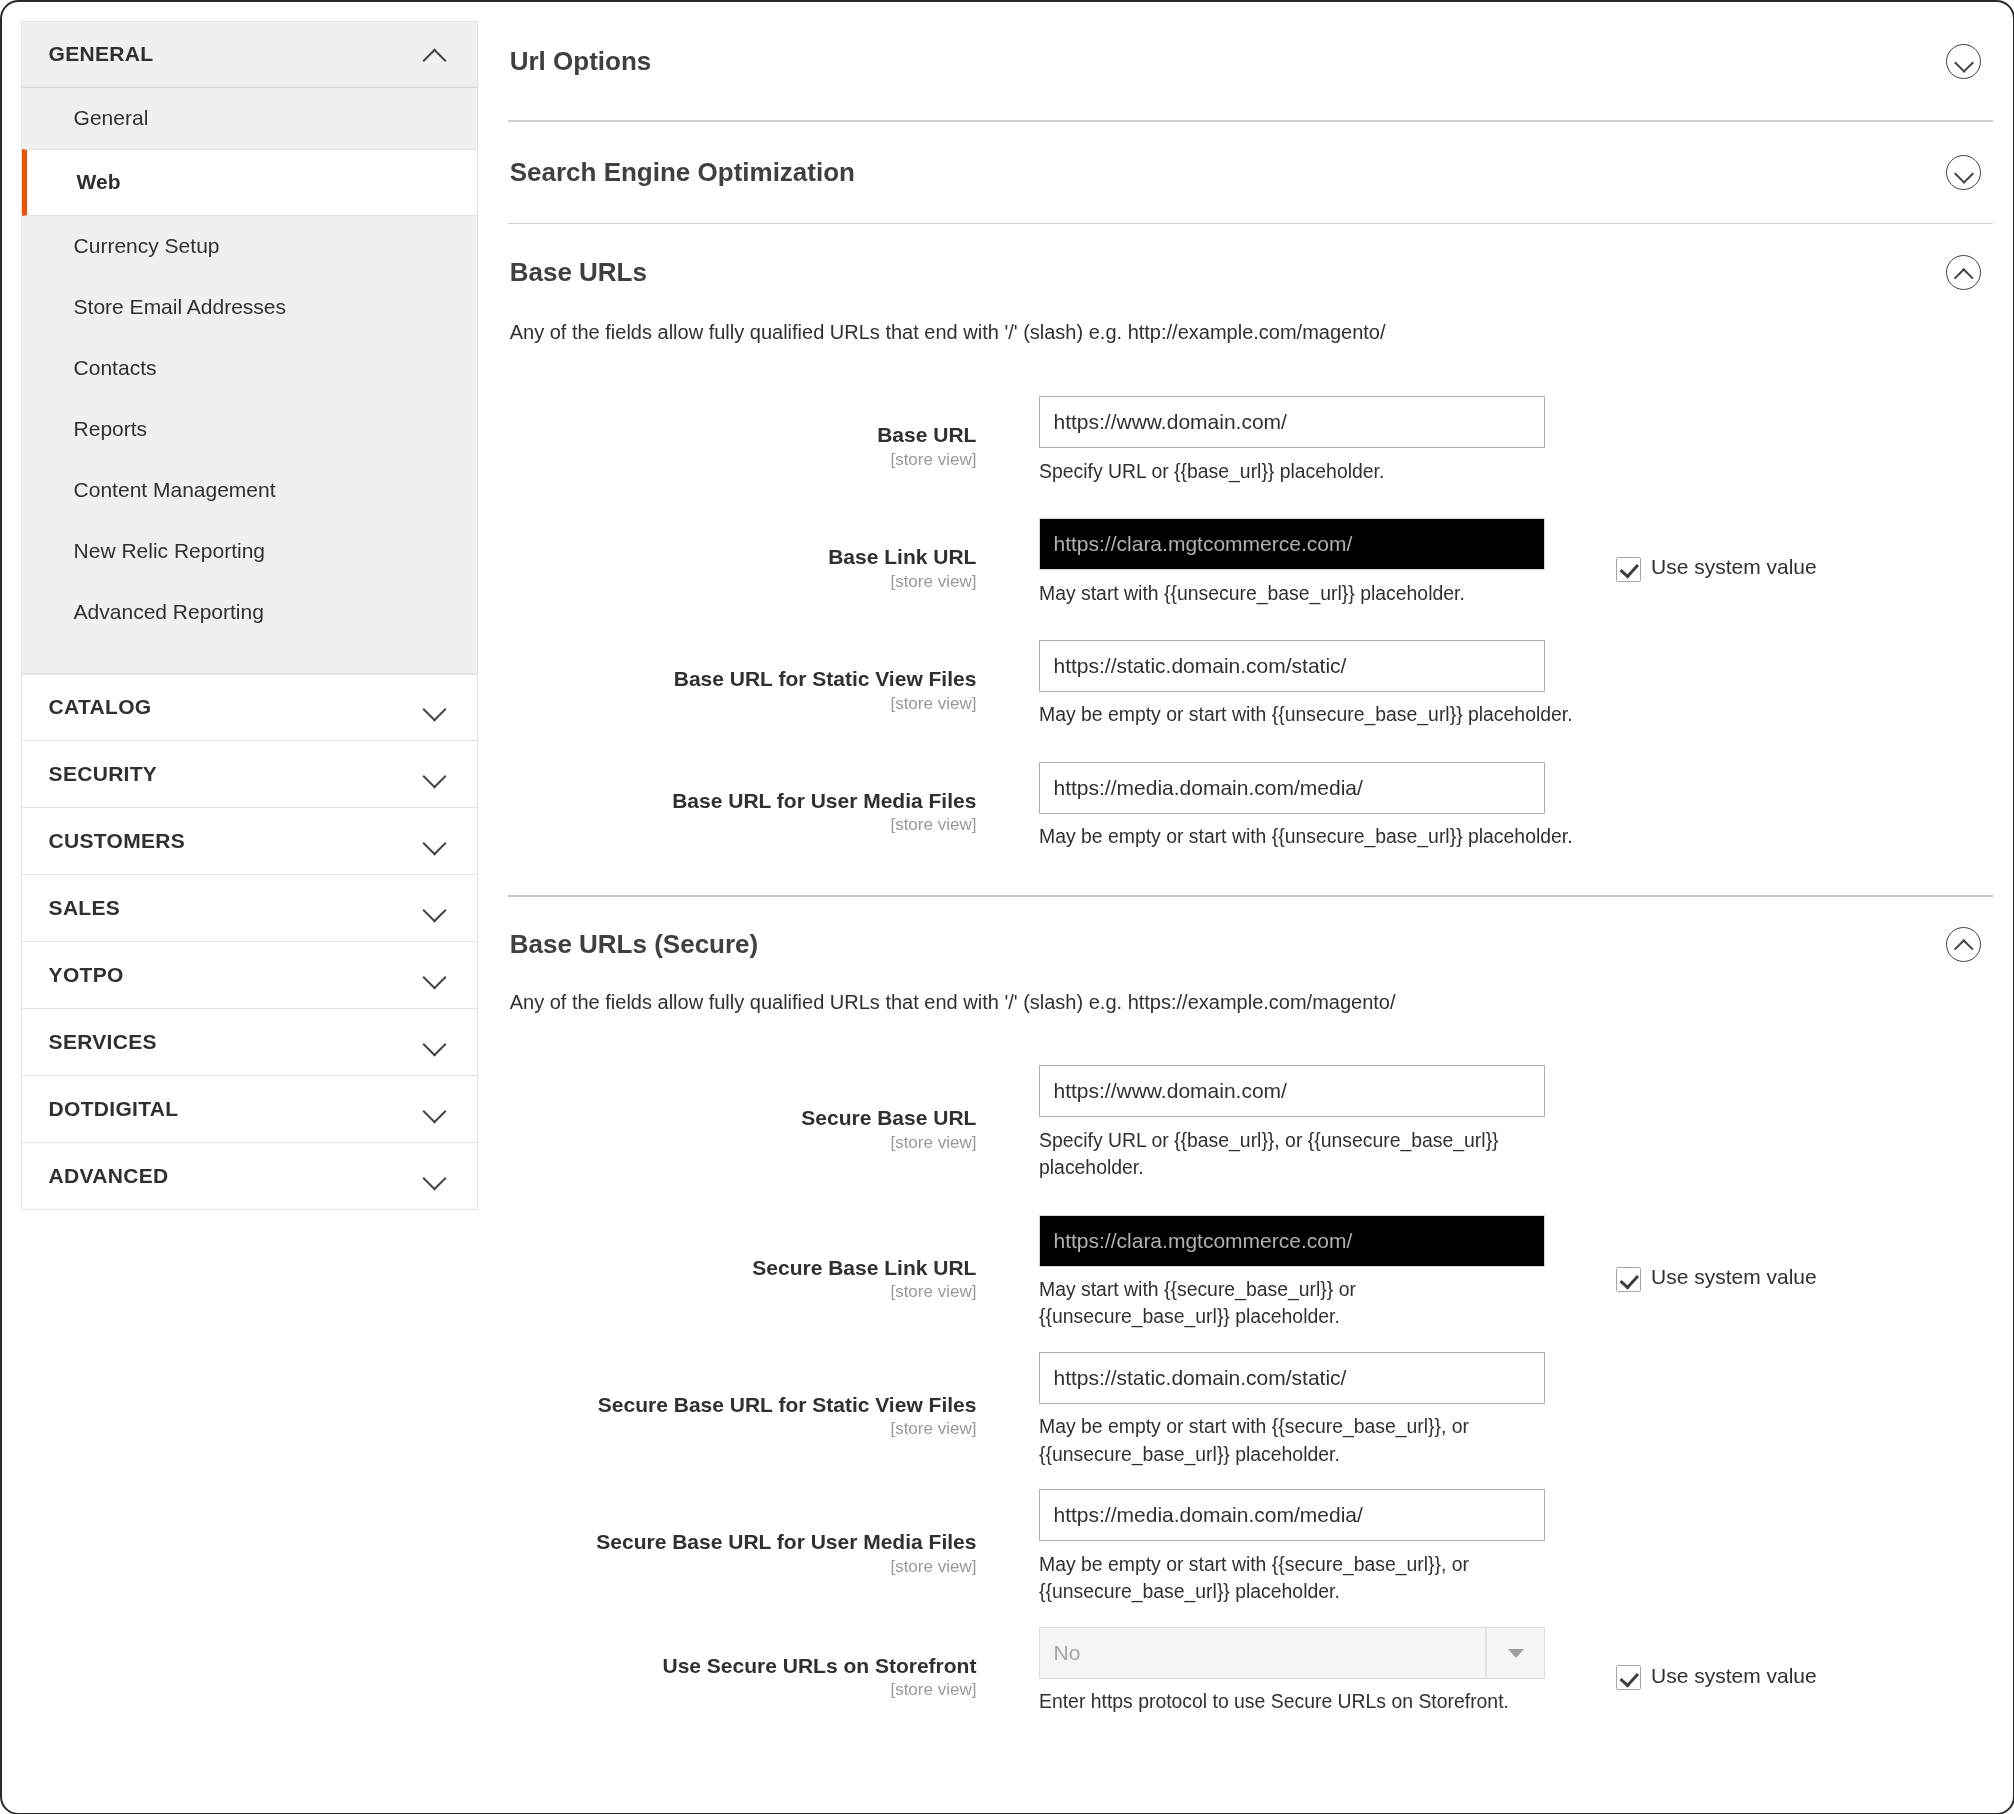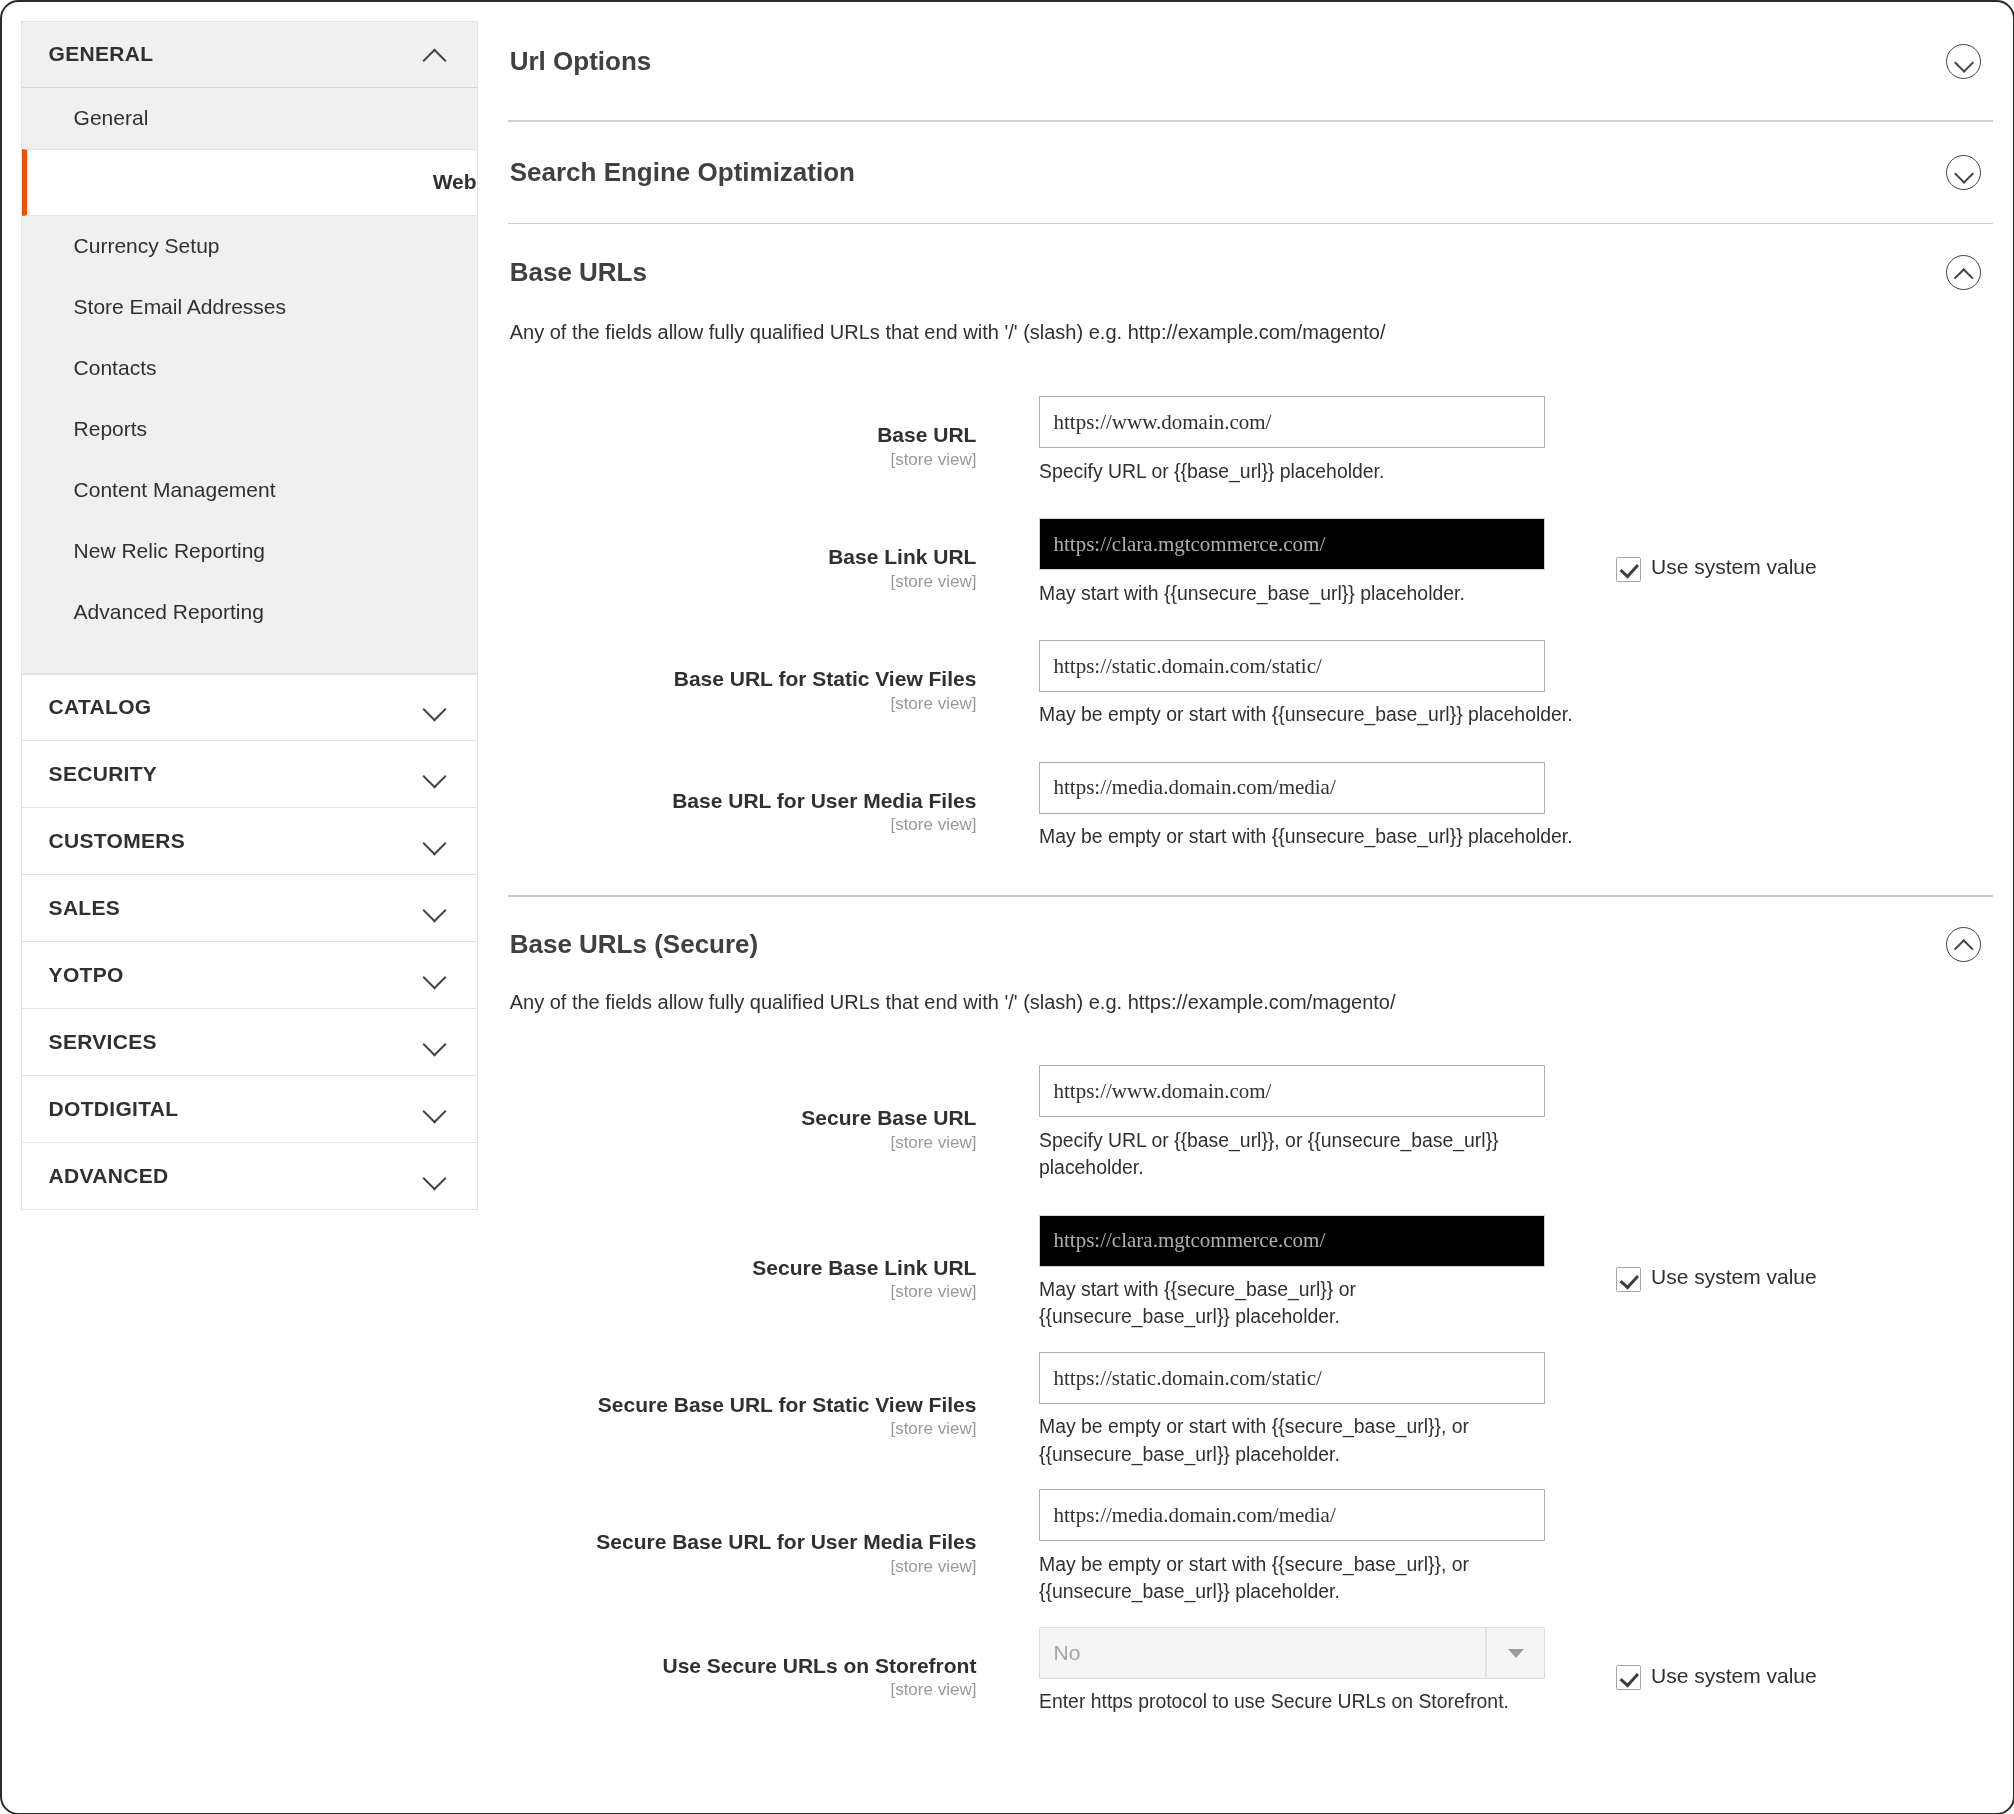--- a/index.html
+++ b/index.html
@@ -89,25 +89,24 @@
     align-items: center;
     padding-left: 52px;
     font-size: 21px;
     color: #303030;
     cursor: pointer;
   }
   .side-item.active {
     background: #ffffff;
     font-weight: bold;
     border-left: 5px solid #eb5202;
-    padding-left: 69px;
+    padding-left: 50px;
     border-top: 0.8px solid #e3e3e3;
     border-bottom: 0.8px solid #e3e3e3;
     height: 67px;
-    justify-content: flex-end;
   }
 
   
   #main {
     position: absolute;
     left: 506px;
     top: 0px;
     right: 20px;
     bottom: 0;
   }
@@ -184,21 +183,21 @@
   .fctrl { flex: 0 0 auto; width: 506px; }
 
   .inp {
     width: 506px;
     height: 52px;
     border: 1.7px solid #adadad;
     background: #ffffff;
     font-size: 21px;
     color: #303030;
     padding: 0 13.5px;
-    font-family: Liberation Serif, serif;
+    font-family: Liberation Sans, sans-serif;
     display: flex;
     align-items: center;
     border-radius: 0.8px;
   }
   .inp.disabled {
     background: #000000;
     border: 1.7px solid #d6d6d6;
     color: #b0b0b0;
   }
 

